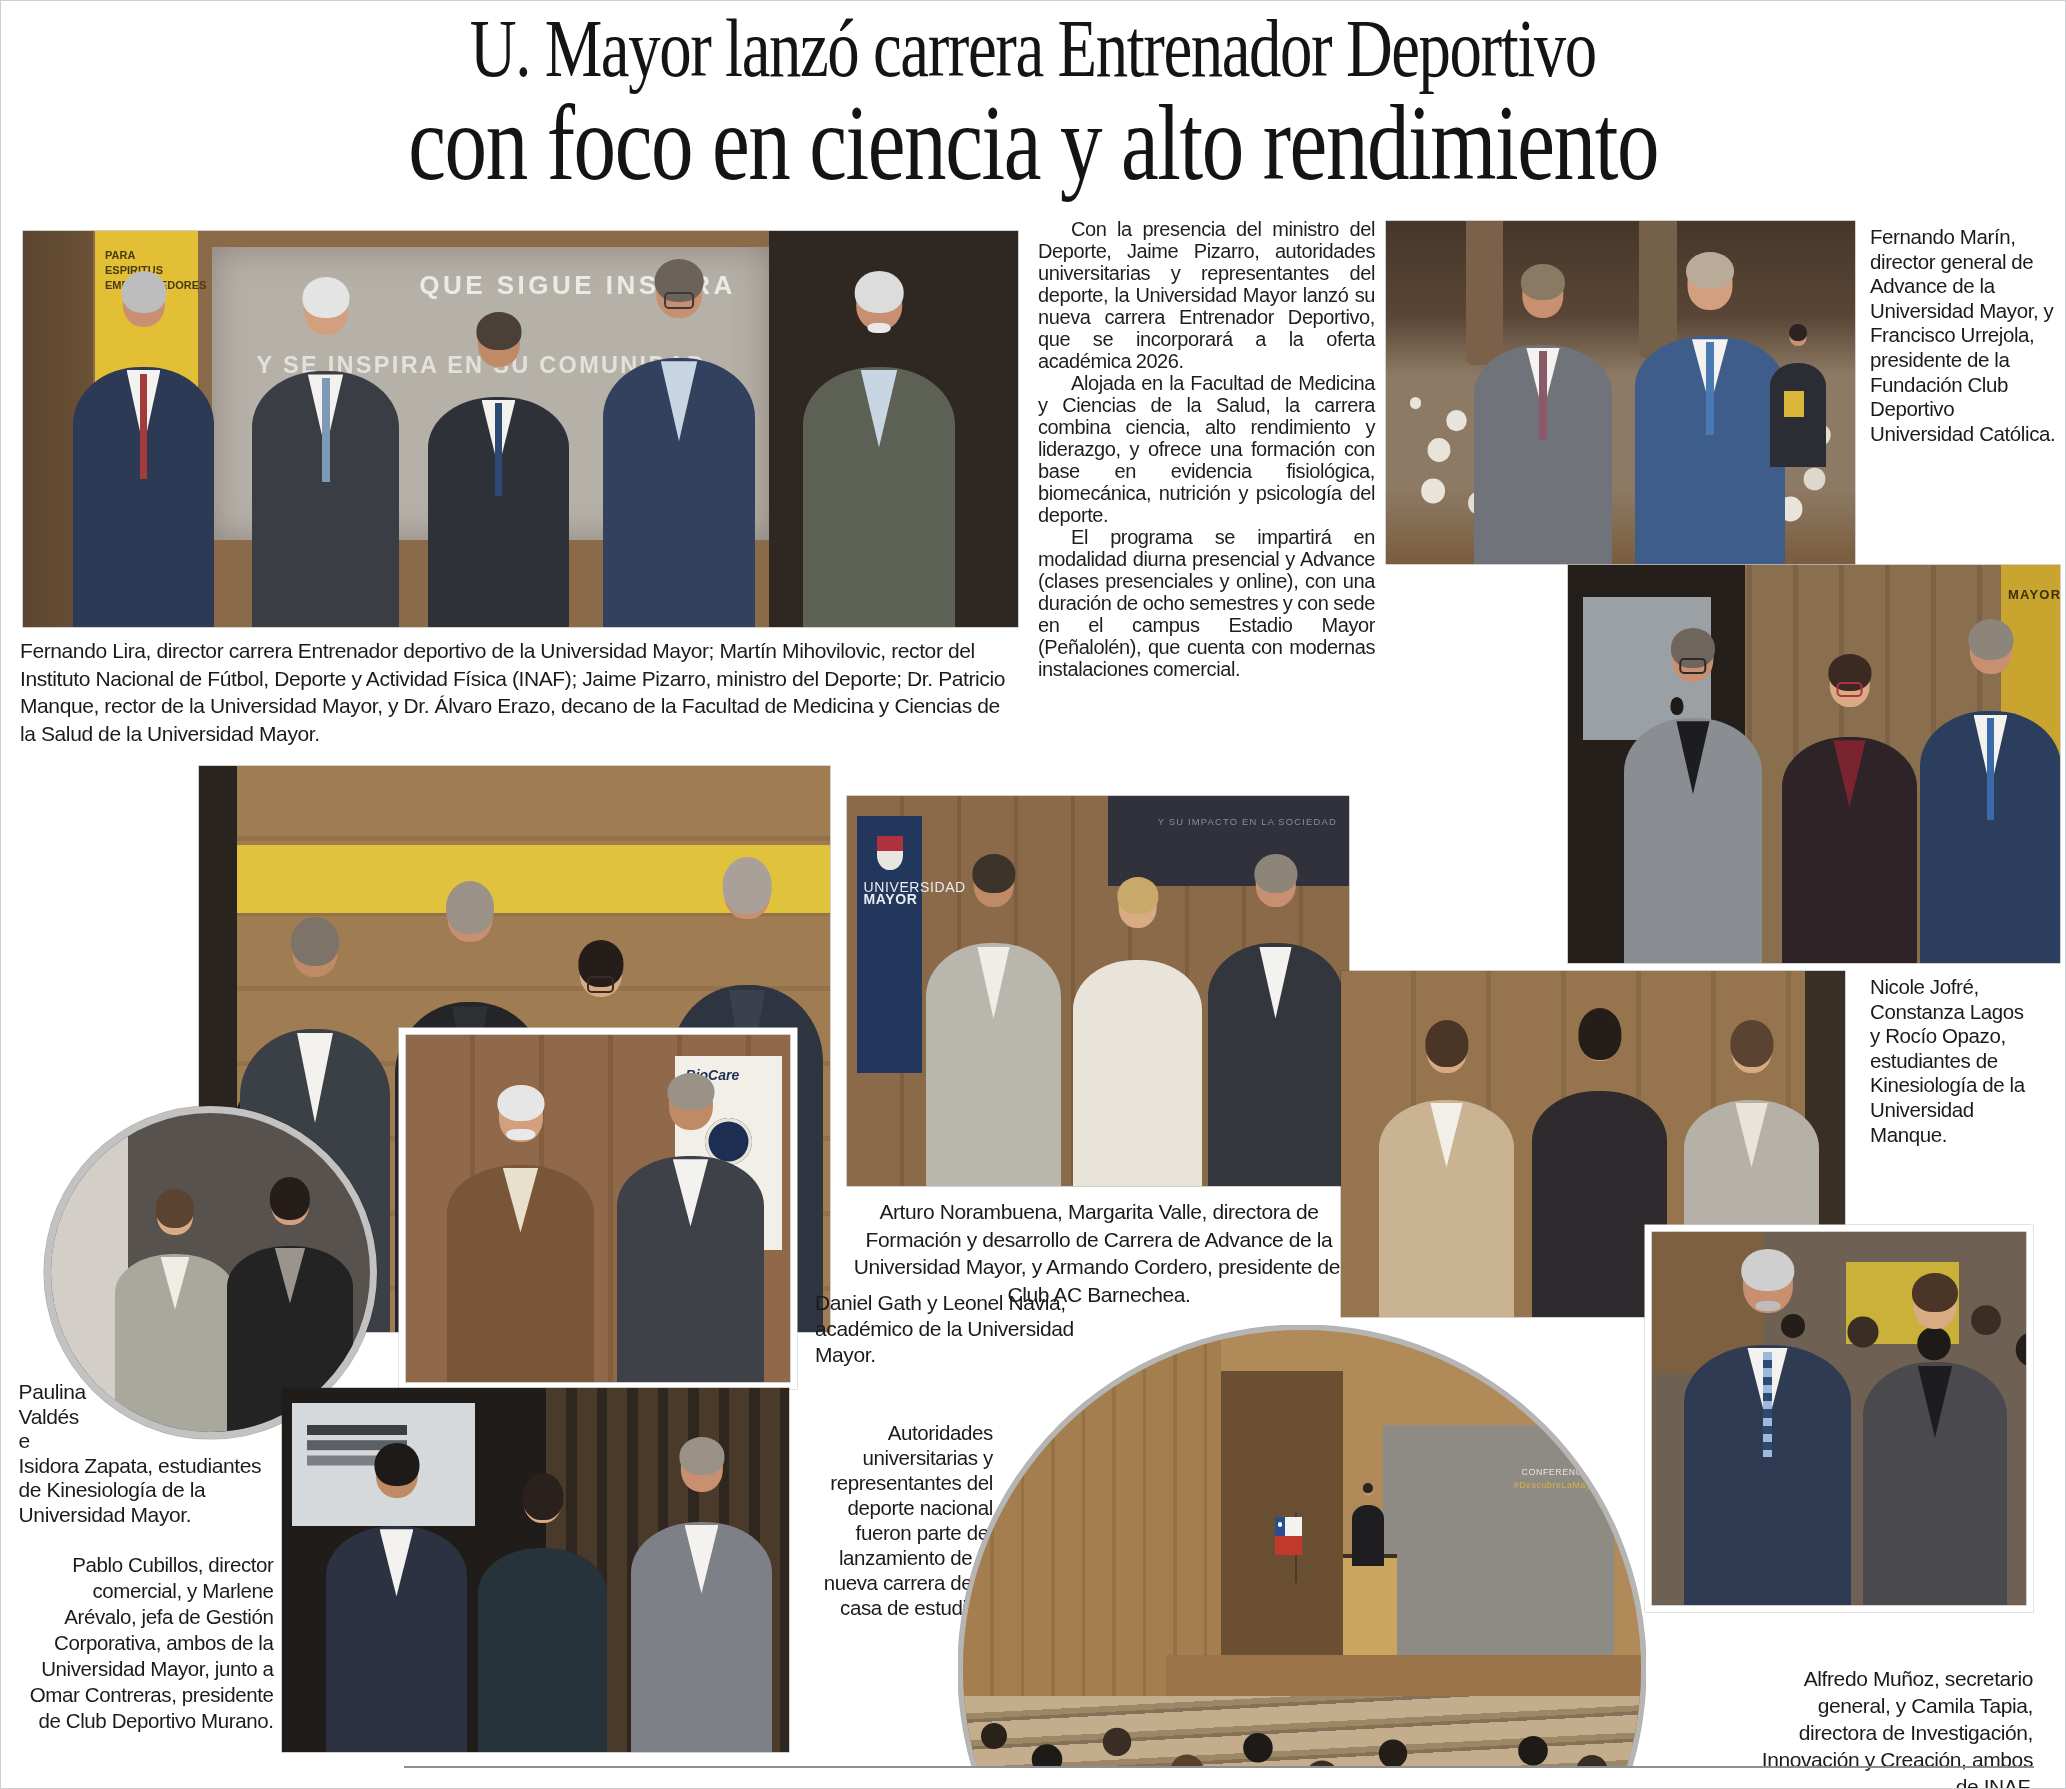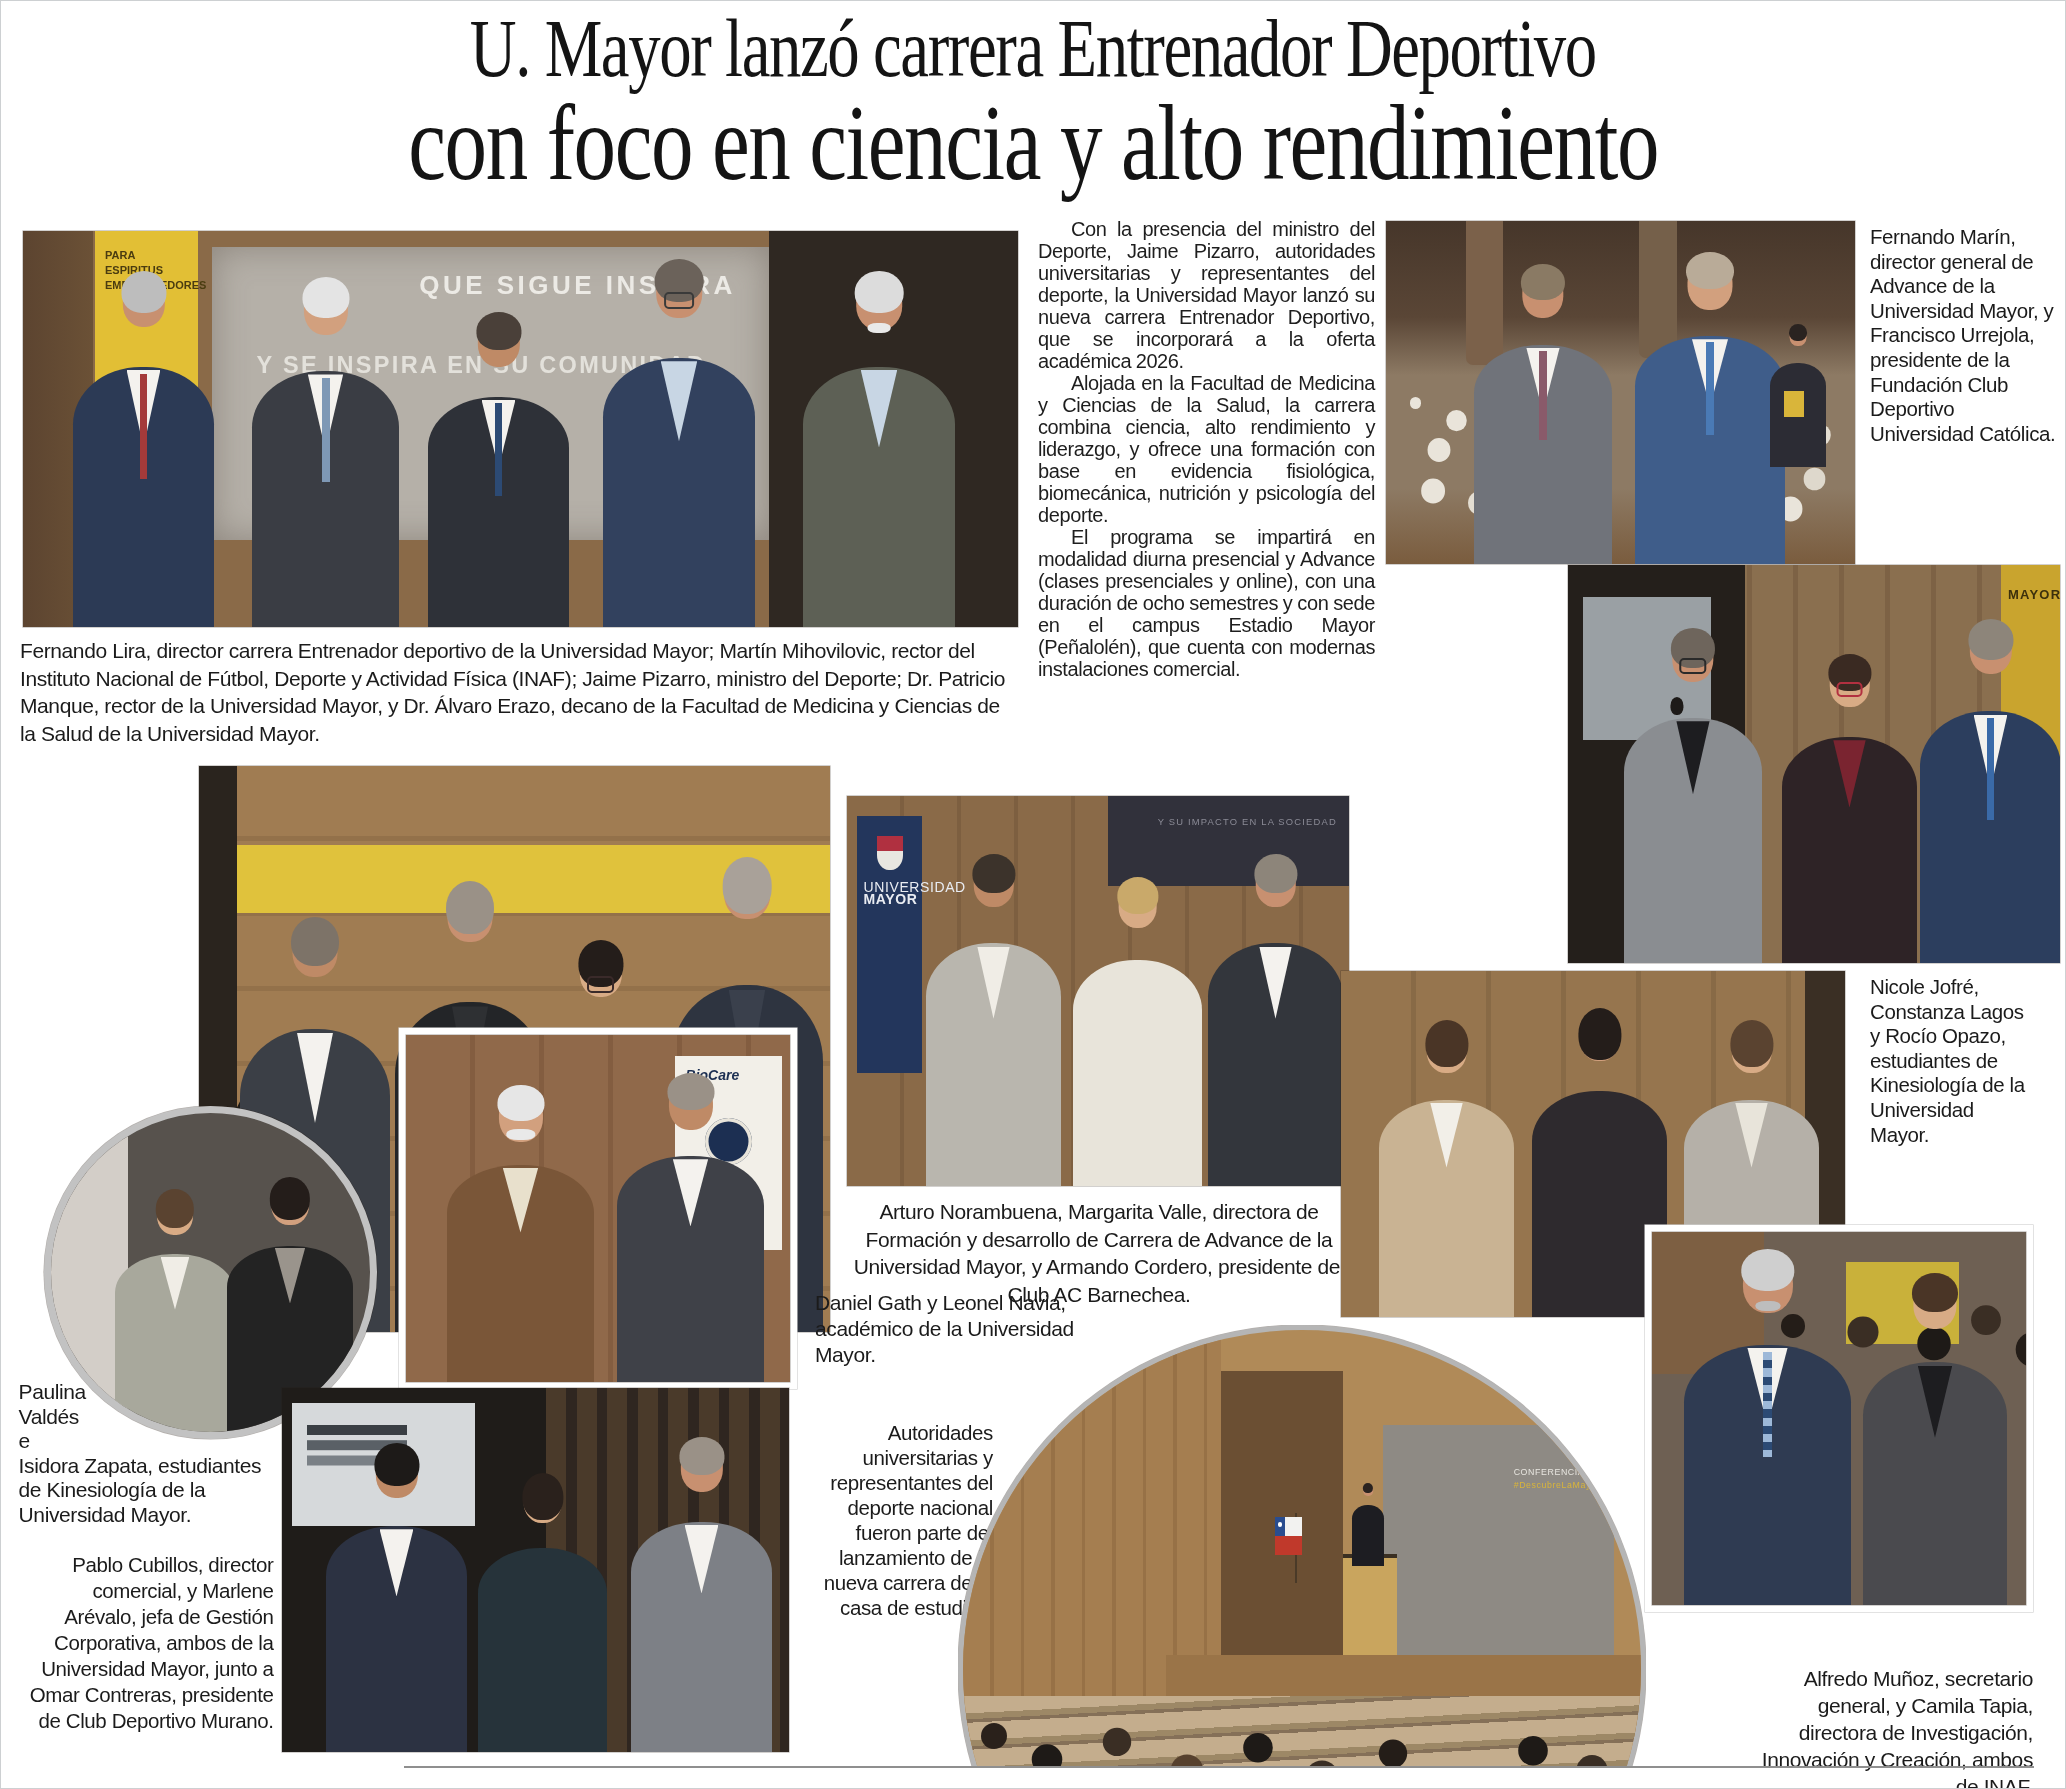--- a/index.html
+++ b/index.html
@@ -307,21 +307,21 @@
       </div>
   </div>
   <div class="cap r" id="cap-cubillos">Pablo Cubillos, director comercial, y Marlene Arévalo, jefa de Gestión Corporativa, ambos de la Universidad Mayor, junto a Omar Contreras, presidente de Club Deportivo Murano.</div>
 
   <div class="cap r" id="cap-autoridades">Autoridades universitarias y representantes del deporte nacional fueron parte del lanzamiento de la nueva carrera de la casa de estudios.</div>
   <div class="deco" style="left:957px;top:1324px;width:688px;height:442px;overflow:hidden;">
     <div class="photo round" style="left:0;top:0;width:688px;height:688px;border:5.9px solid #b5b5b5;box-sizing:border-box;background:#b08a58;">
       <div class="deco" style="left:0;top:0;width:38%;height:62%;background:repeating-linear-gradient(90deg,#a57e50 0 27px,#977146 27px 30.5px);"></div>
       <div class="deco" style="left:38%;top:6%;width:18%;height:52%;background:#6b4f33;"></div>
       <div class="deco" style="left:62%;top:14%;width:34%;height:34%;background:#8e8a84;">
-        <div class="ptxt" style="right:6%;top:18%;text-align:left;color:#e8e6e0;font-size:8.8px;line-height:13px;letter-spacing:0.6px;">
+        <div class="ptxt" style="right:6%;top:18%;text-align:center;color:#e8e6e0;font-size:8.8px;line-height:13px;letter-spacing:0.6px;">
           <div>CONFERENCIA</div>
           <div style="color:#d9b53a;">#DescubreLaMayor</div>
         </div>
       </div>
       <div class="deco" style="left:46%;top:27%;width:42px;height:70px;">
         <div style="position:absolute;left:20px;top:0;width:2.3px;height:70px;background:#4a3a28;"></div>
         <div style="position:absolute;left:0;top:3.5px;width:27px;height:38px;background:linear-gradient(180deg,#f2f2f0 0 50%,#c0392b 50% 100%);">
           <div style="position:absolute;left:0;top:0;width:10.6px;height:19px;background:#2a4d8f;"></div>
           <div style="position:absolute;left:2.9px;top:5.9px;width:4.7px;height:4.7px;border-radius:50%;background:#fff;"></div>
         </div>
@@ -352,21 +352,21 @@
         <i class="head"></i>
         <i class="hair" style="height:17%;"></i>
       </div>
     <div class="person" style="left:343px;width:135px;height:293px;--suit:#b5b0a8;--skin:#d8ab85;--hair:#5a4330;--shirt:#e8e4da;">
         <i class="torso"></i>
         <i class="shirt"></i>
         <i class="head"></i>
         <i class="hair" style="height:16%;"></i>
       </div>
   </div>
-  <div class="cap" id="cap-jofre">Nicole Jofré, Constanza Lagos y Rocío Opazo, estudiantes de Kinesiología de la Universidad Mayor.</div>
+  <div class="cap" id="cap-jofre">Nicole Jofré, Constanza Lagos y Rocío Opazo, estudiantes de Kinesiología de la Universidad Manque.</div>
 
   <div class="frame" style="left:1644px;top:1224px;width:388px;height:387px;">
     <div class="photo" style="background:#6e6053;">
       <div class="deco" style="left:0;top:0;width:30%;height:38%;background:#7d5f42;"></div>
       <div class="deco" style="left:52%;top:8%;width:30%;height:22%;background:#c9b13a;"></div>
       <div class="deco" style="left:129px;top:82px;width:23.5px;height:23.5px;border-radius:50%;background:#241d18;box-shadow:70px 5.9px 0 3.5px #3a2e24,141px 17.6px 0 4.7px #1e1a17,193px -5.9px 0 2.9px #3a2e24,240px 23.5px 0 5.3px #241d18;"></div>
       <div class="person" style="left:32px;width:167px;height:352px;--suit:#2f3b52;--skin:#c89070;--hair:#cfcfcf;--tie:#9db8d8;">
           <i class="torso"></i>
           <i class="shirt"></i>
           <i class="tie" style="background:repeating-linear-gradient(180deg,#9db8d8 0 8.2px,#2c4a74 8.2px 16.4px);"></i>

